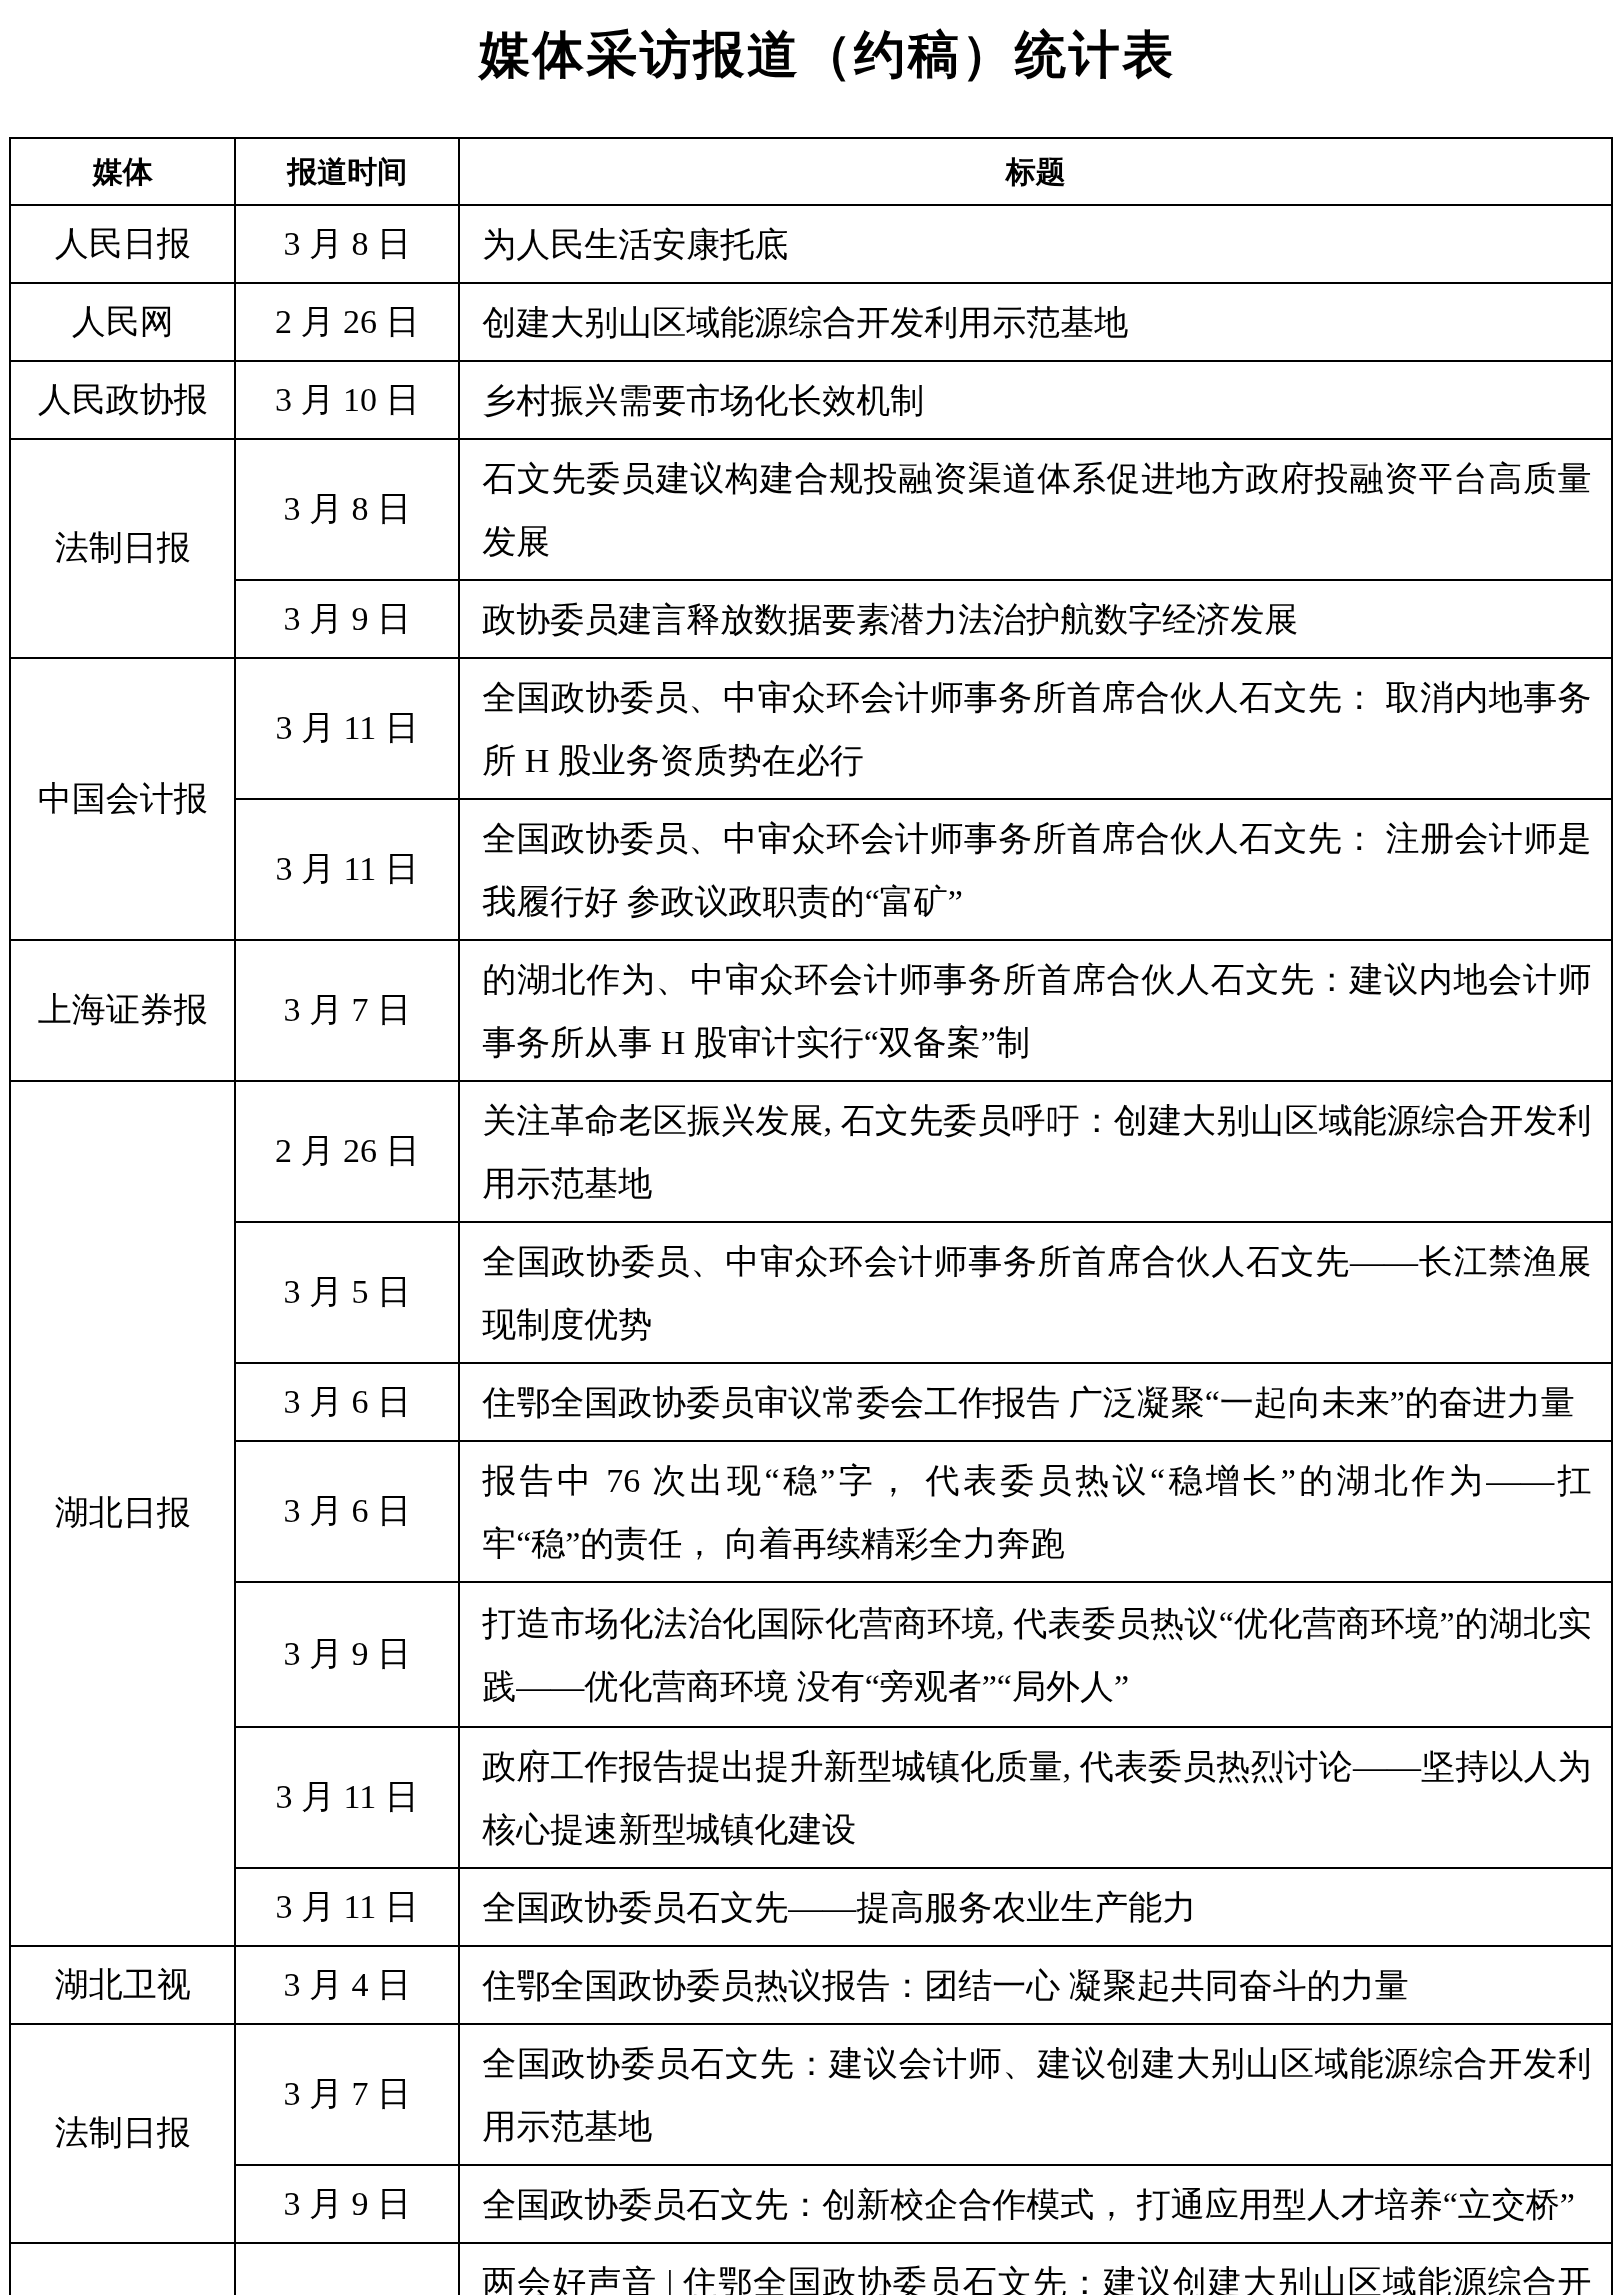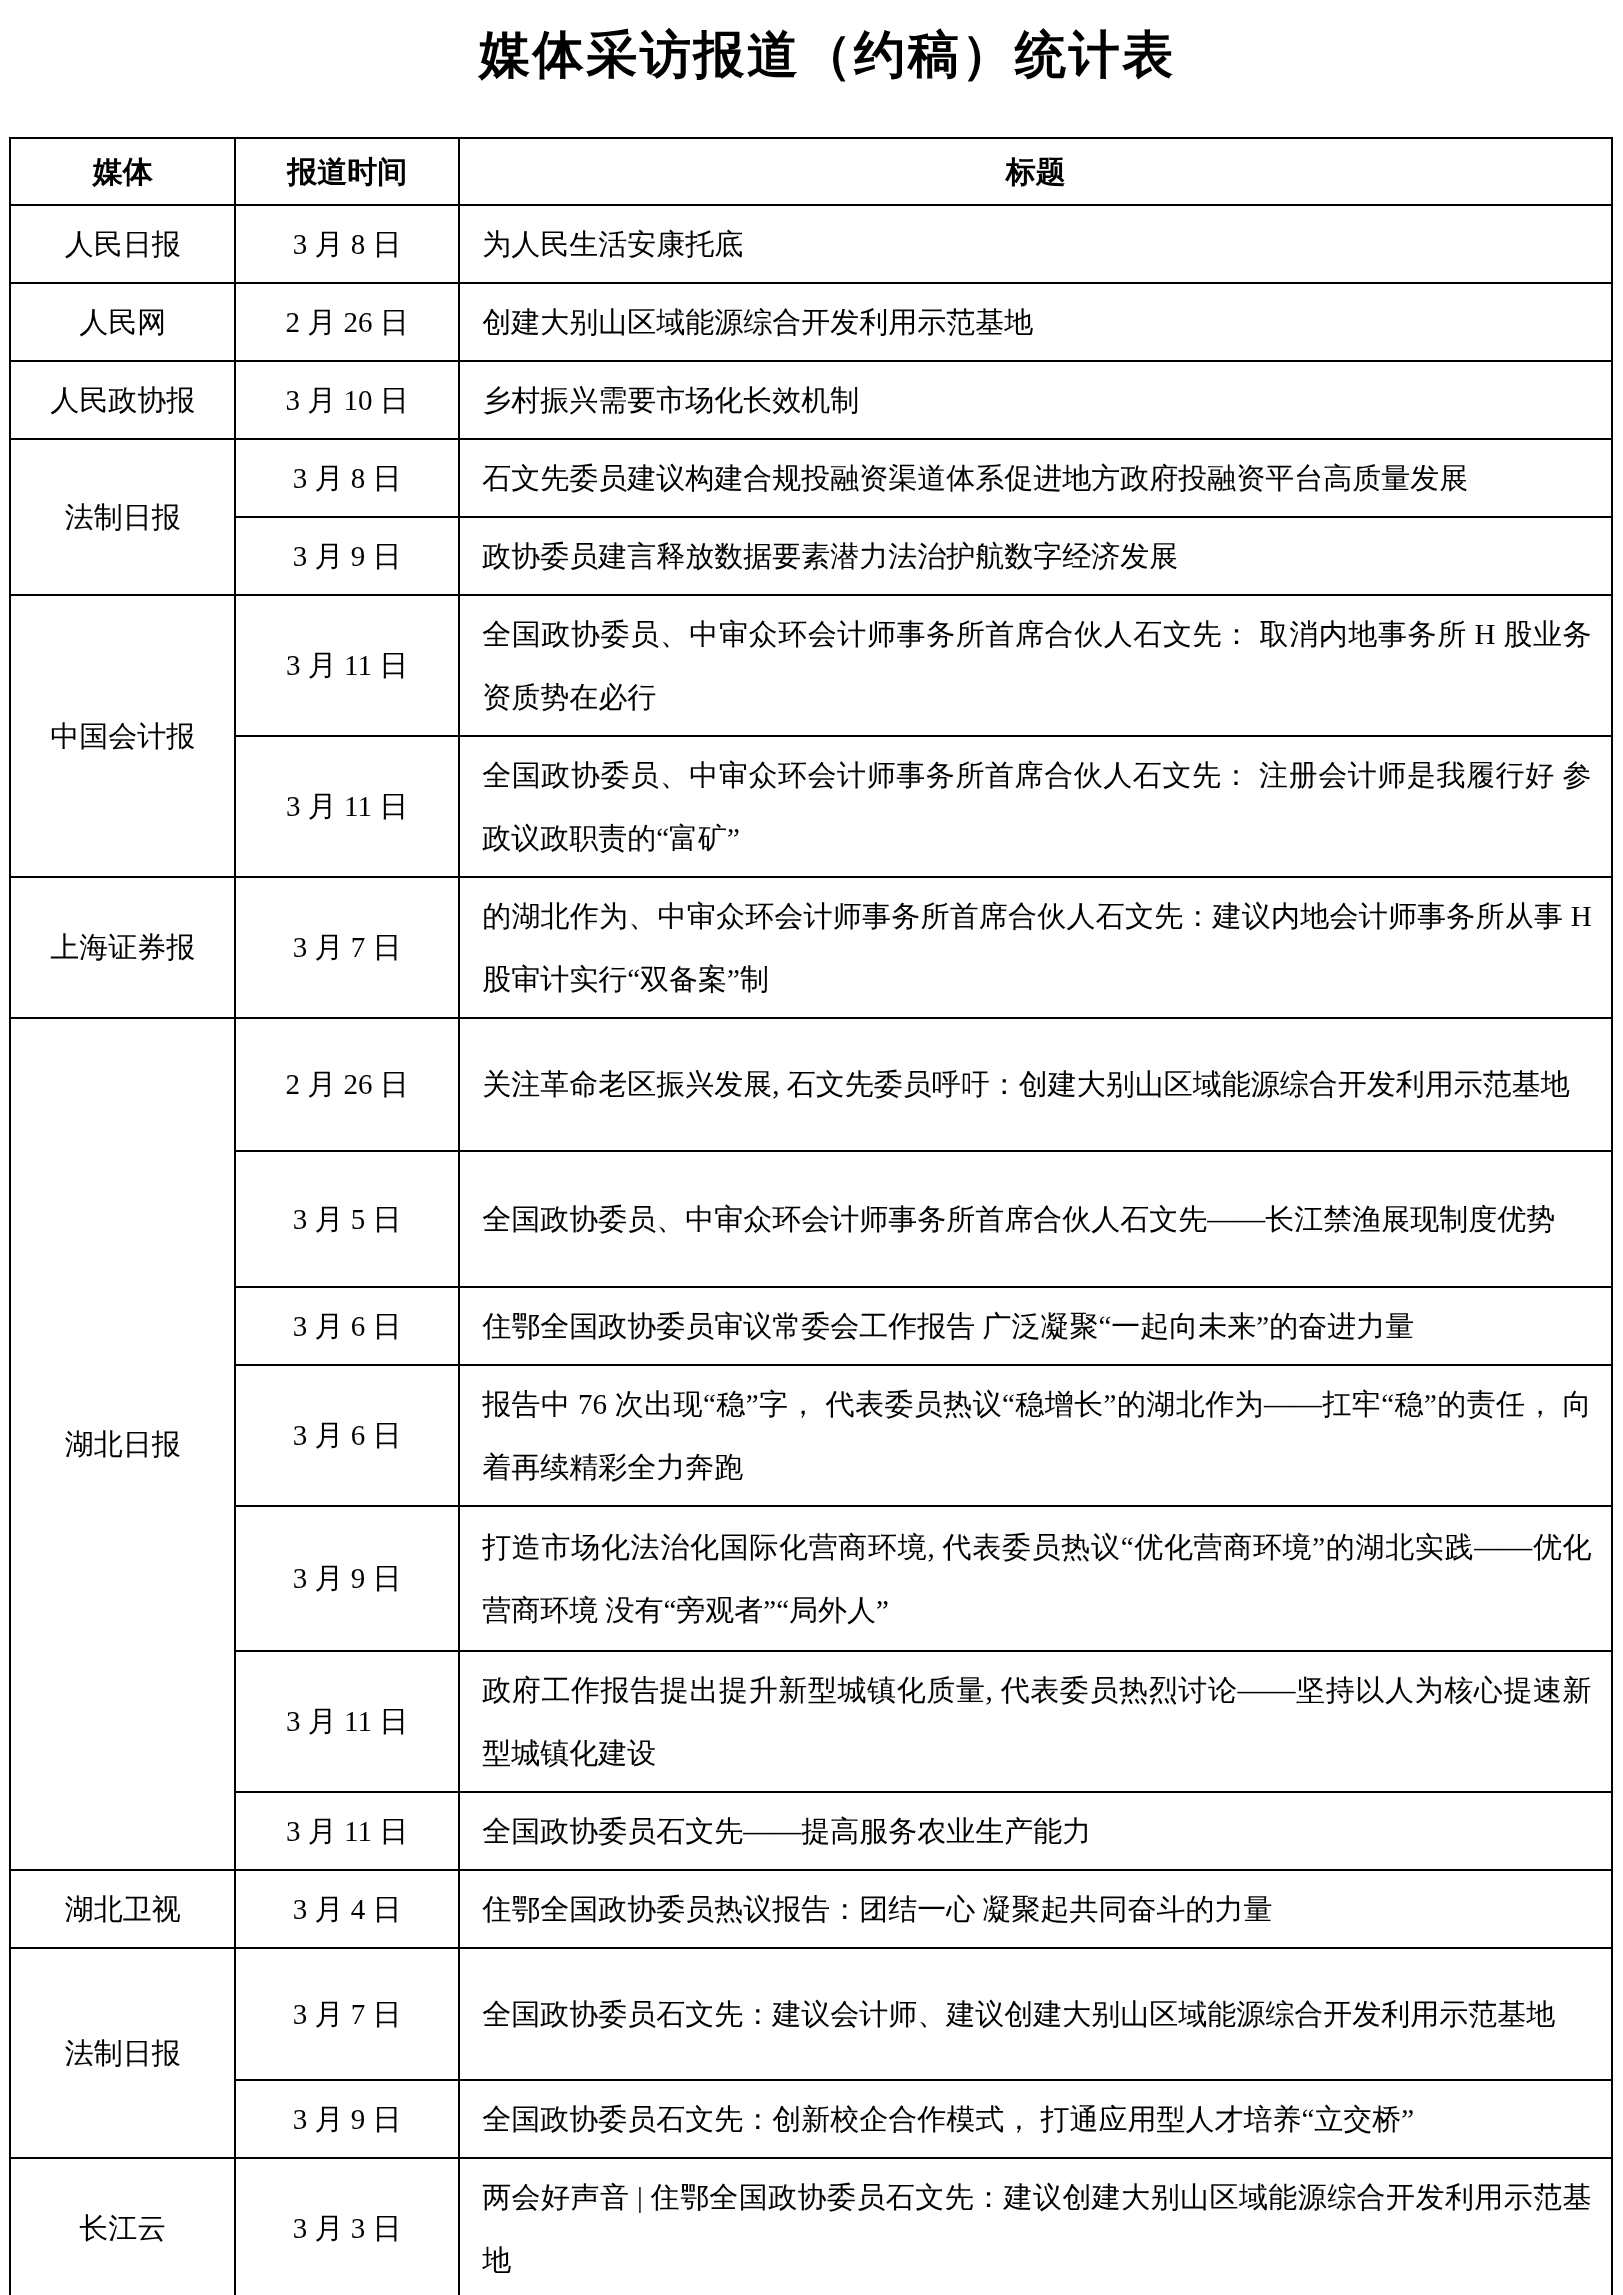--- a/index.html
+++ b/index.html
@@ -39,21 +39,21 @@
     border: 2.6px solid #000000;
   }
   col.c-media { width: 225px; }
   col.c-date  { width: 224px; }
   col.c-title { width: 1153px; }
 
   th, td {
     border: 2px solid #000000;
     padding: 0;
     vertical-align: middle;
-    font-size: 29px;
+    font-size: 34px;
     line-height: 1.25;
     color: #000000;
     background: #ffffff;
     font-family: Liberation Serif, serif;
   }
   
   tr.sub td { border-top-width: 1.3px; }
   
   tr.grp td, tr.grp th { border-top-width: 2.6px; }
 

